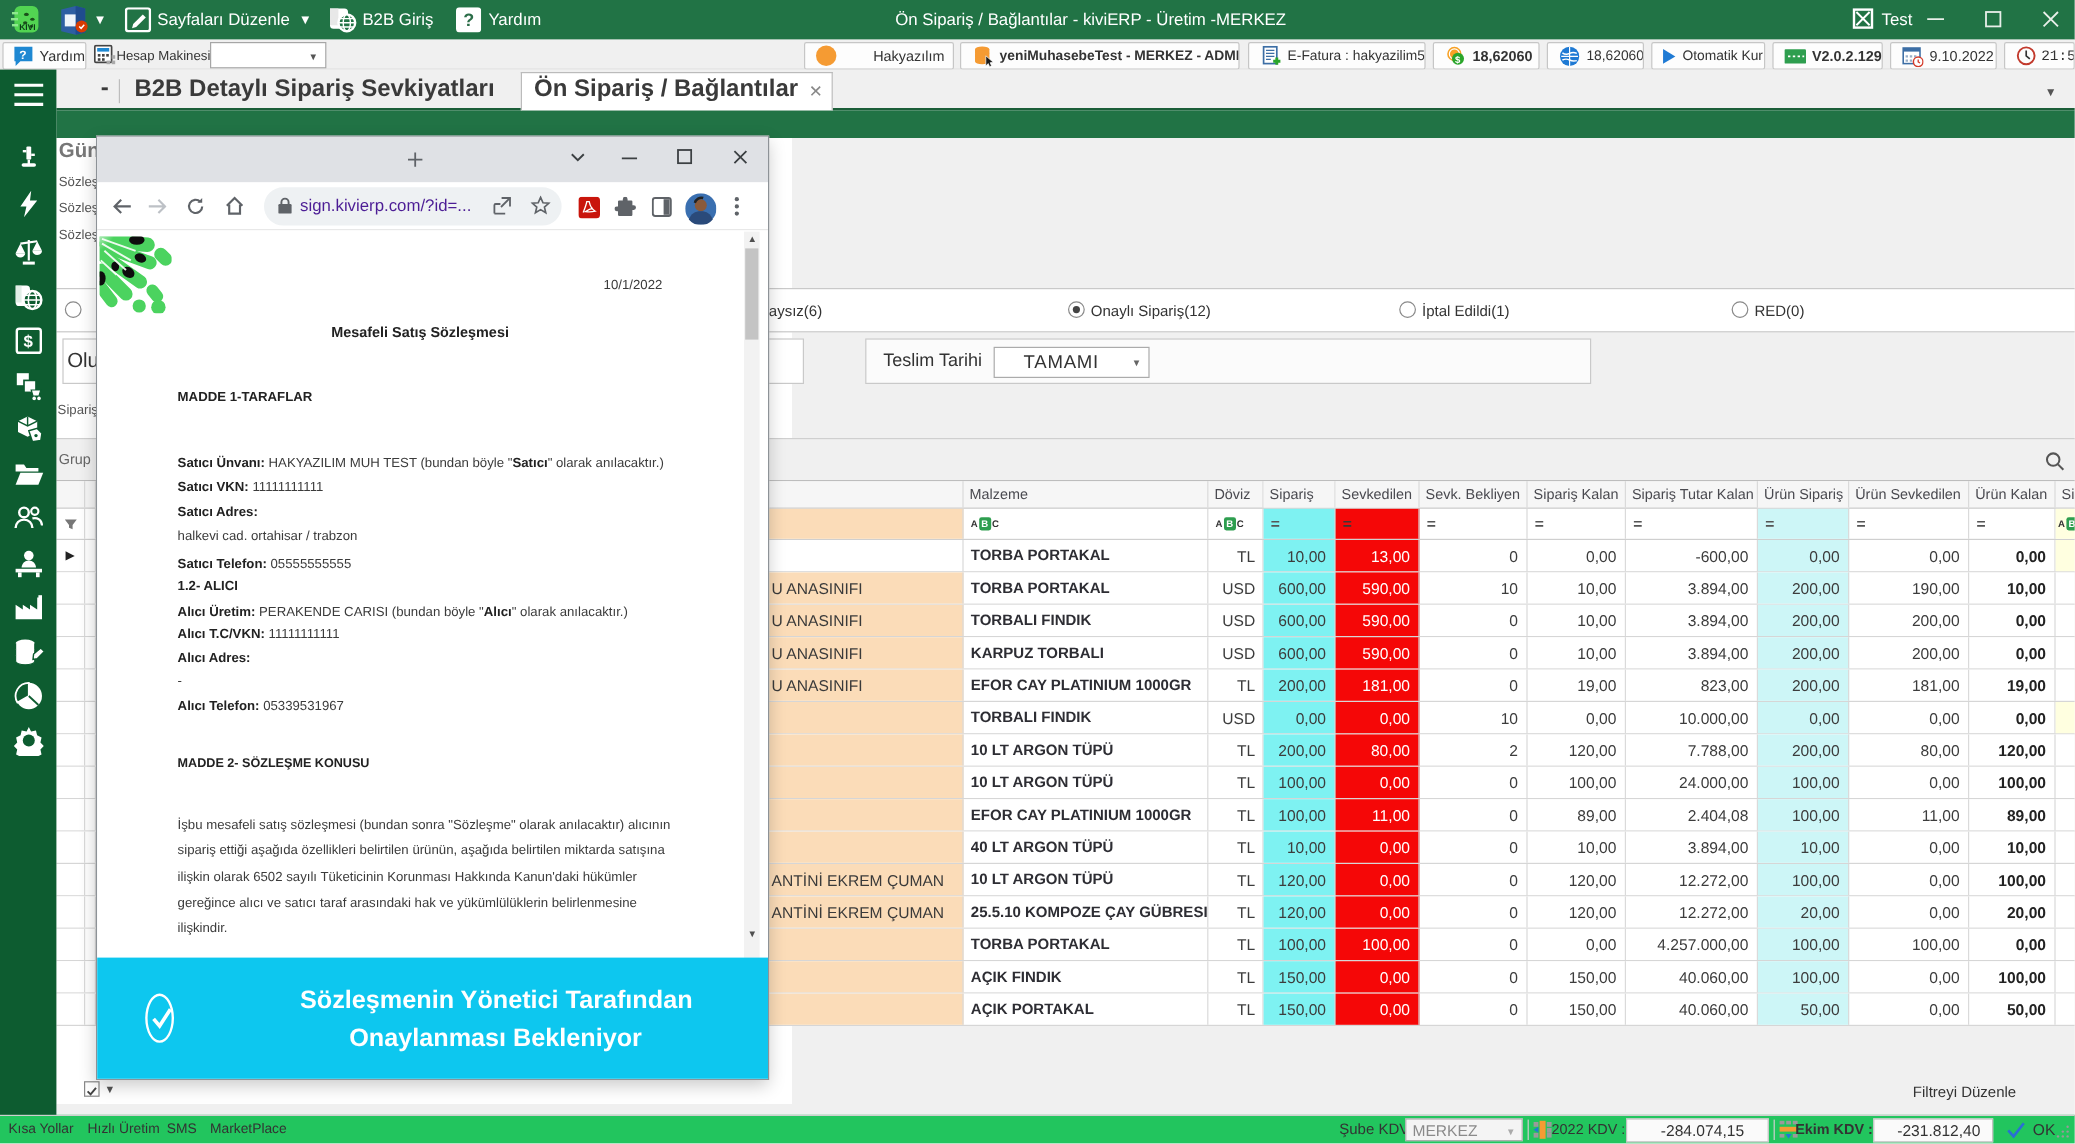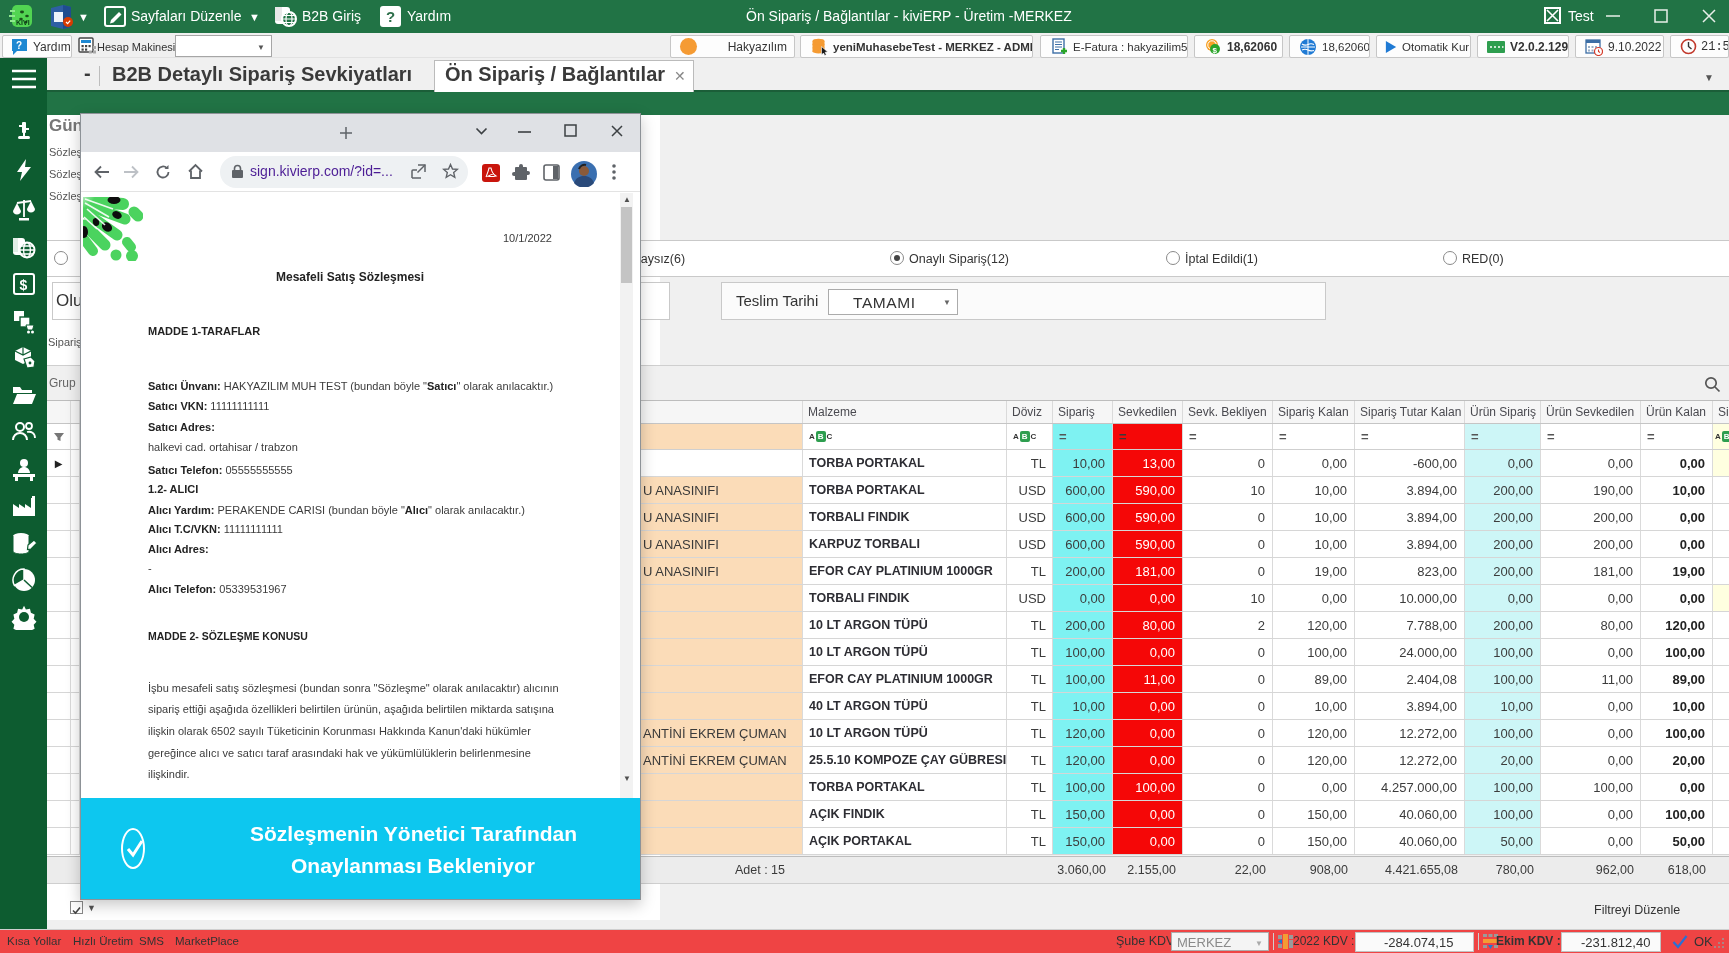--- a/index.html
+++ b/index.html
@@ -55,21 +55,21 @@
 .cX{width:72px;justify-content:flex-end;padding-right:7px;font-weight:bold;color:#222;}
 .cY{width:16px;border-right:none;}
 .hc{font-weight:normal;color:#4a4a50;font-size:12px;padding-left:5px;justify-content:flex-start;background:transparent;}
 .orange{background:#fbdcb8;}
 .oj{justify-content:flex-start;padding-left:563px;white-space:nowrap;color:#3a3a3a;font-weight:normal;}
 .yellow{background:#ffffe0;}
 
 #sumrow{position:absolute;left:47px;top:856px;width:1682px;height:28px;background:#ececec;border-top:1px solid #bdbdbd;border-bottom:1px solid #cfcfcf;display:flex;}
 .sc{height:100%;display:flex;align-items:center;justify-content:flex-end;font-size:12.5px;color:#3a3a3a;padding-right:7px;flex:none;}
 
-#statusbar{position:absolute;left:0;top:929px;width:1729px;height:24px;background:#ef4444;border-top:1px solid #cfcfcf;}
+#statusbar{position:absolute;left:0;top:929px;width:1729px;height:24px;background:#22c55e;border-top:1px solid #cfcfcf;}
 .sbt{position:absolute;top:4px;font-size:13px;color:#333;white-space:nowrap;}
 
 #popup{position:absolute;left:80px;top:113px;width:561px;height:787px;background:#fff;border:1px solid #8d9297;box-shadow:0 5px 14px rgba(0,0,0,.22);z-index:10;}
 #ptabs{position:absolute;left:0;top:0;width:559px;height:38px;background:#dfe1e5;}
 #ptab{position:absolute;left:8px;top:8px;width:240px;height:30px;background:#eab308;border-radius:8px 8px 0 0;margin-top:32px;}
 #ptool{position:absolute;left:0;top:38px;width:559px;height:40px;background:#fff;border-bottom:1px solid #e3e3e3;}
 #purl{position:absolute;left:139px;top:4px;width:248px;height:32px;background:#eef1f3;border-radius:16px;}
 #pcontent{position:absolute;left:0;top:78px;width:559px;height:707px;background:#fff;font-size:13px;color:#333;}
 #pscroll{position:absolute;left:539px;top:79px;width:13px;height:606px;background:#f2f2f2;}
 #pbanner{position:absolute;left:0px;top:684px;width:559px;height:101px;background:#0dc7ef;}
@@ -577,36 +577,20 @@
         <div class="cell cB">0</div>
         <div class="cell cK">150,00</div>
         <div class="cell cT">40.060,00</div>
         <div class="cell cU">50,00</div>
         <div class="cell cW">0,00</div>
         <div class="cell cX">50,00</div>
         <div class="cell cY "></div>
       </div>
     </div>
 
-<div id="sumrow">
-      <div class="sc" style="width:24px;"></div>
-      <div class="sc" style="width:9px;"></div>
-      <div class="sc" style="width:723px;padding-right:18px;">Adet : 15</div>
-      <div class="sc" style="width:204px;"></div>
-      <div class="sc" style="width:46px;"></div>
-      <div class="sc" style="width:60px;">3.060,00</div>
-      <div class="sc" style="width:70px;">2.155,00</div>
-      <div class="sc" style="width:90px;">22,00</div>
-      <div class="sc" style="width:82px;">908,00</div>
-      <div class="sc" style="width:110px;">4.421.655,08</div>
-      <div class="sc" style="width:76px;">780,00</div>
-      <div class="sc" style="width:100px;">962,00</div>
-      <div class="sc" style="width:72px;">618,00</div>
-      <div class="sc" style="width:16px;"></div>
-    </div>
 
 <span class="abs" style="left:1594px;top:903px;font-size:12.5px;color:#333;">Filtreyi Düzenle</span>
 <div class="abs" style="left:70px;top:901px;width:13px;height:13px;background:#fff;border:1px solid #888;">
   <svg width="11" height="11" viewBox="0 0 11 11">
         <path d="M2 5.5l2.5 2.5L9 2.5" stroke="#444" stroke-width="1.6" fill="none"></path>
       </svg>
 </div>
 <span class="abs" style="left:87px;top:903px;font-size:9px;color:#555;">▼</span>
 
 <div id="statusbar">
@@ -897,21 +881,21 @@
     </svg>
     <span class="doc" style="left:422px;top:40px;font-size:11px;">10/1/2022</span>
     <span class="doc docb" style="left:195px;top:78px;font-size:12px;">Mesafeli Satış Sözleşmesi</span>
     <span class="doc docb" style="left:67px;top:133px;font-size:11px;">MADDE 1-TARAFLAR</span>
     <span class="doc" style="left:67px;top:188px;"><b class="docb">Satıcı Ünvanı:</b> HAKYAZILIM MUH TEST (bundan böyle "<b class="docb">Satıcı</b>" olarak anılacaktır.)</span>
     <span class="doc" style="left:67px;top:208px;"><b class="docb">Satıcı VKN:</b> 11111111111</span>
     <span class="doc" style="left:67px;top:229px;"><b class="docb">Satıcı Adres:</b></span>
     <span class="doc" style="left:67px;top:249px;">halkevi cad. ortahisar / trabzon</span>
     <span class="doc" style="left:67px;top:272px;"><b class="docb">Satıcı Telefon:</b> 05555555555</span>
     <span class="doc docb" style="left:67px;top:291px;">1.2- ALICI</span>
-    <span class="doc" style="left:67px;top:312px;"><b class="docb">Alıcı Yardım:</b> PERAKENDE CARISI (bundan böyle "<b class="docb">Alıcı</b>" olarak anılacaktır.)</span>
+    <span class="doc" style="left:67px;top:312px;"><b class="docb">Alıcı Üretim:</b> PERAKENDE CARISI (bundan böyle "<b class="docb">Alıcı</b>" olarak anılacaktır.)</span>
     <span class="doc" style="left:67px;top:331px;"><b class="docb">Alıcı T.C/VKN:</b> 11111111111</span>
     <span class="doc" style="left:67px;top:351px;"><b class="docb">Alıcı Adres:</b></span>
     <span class="doc" style="left:67px;top:370px;">-</span>
     <span class="doc" style="left:67px;top:391px;"><b class="docb">Alıcı Telefon:</b> 05339531967</span>
     <span class="doc docb" style="left:67px;top:438px;font-size:10.5px;">MADDE 2- SÖZLEŞME KONUSU</span>
     <span class="doc" style="left:67px;top:490px;">İşbu mesafeli satış sözleşmesi (bundan sonra "Sözleşme" olarak anılacaktır) alıcının</span>
     <span class="doc" style="left:67px;top:511px;">sipariş ettiği aşağıda özellikleri belirtilen ürünün, aşağıda belirtilen miktarda satışına</span>
     <span class="doc" style="left:67px;top:533px;">ilişkin olarak 6502 sayılı Tüketicinin Korunması Hakkında Kanun'daki hükümler</span>
     <span class="doc" style="left:67px;top:555px;">gereğince alıcı ve satıcı taraf arasındaki hak ve yükümlülüklerin belirlenmesine</span>
     <span class="doc" style="left:67px;top:576px;">ilişkindir.</span>

